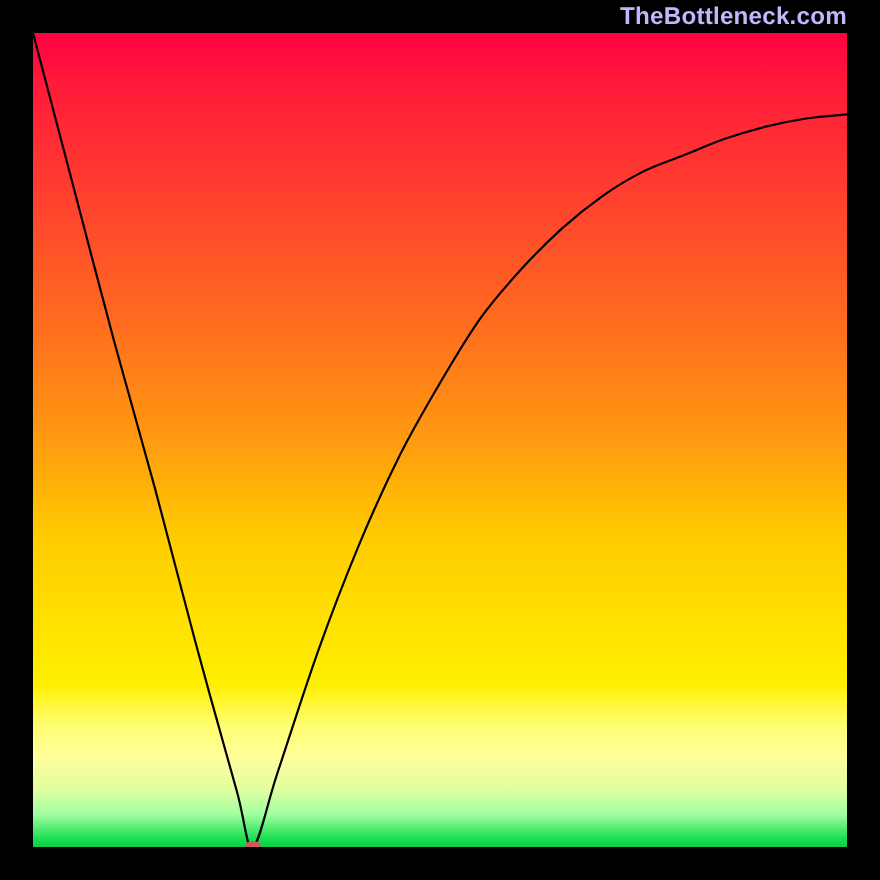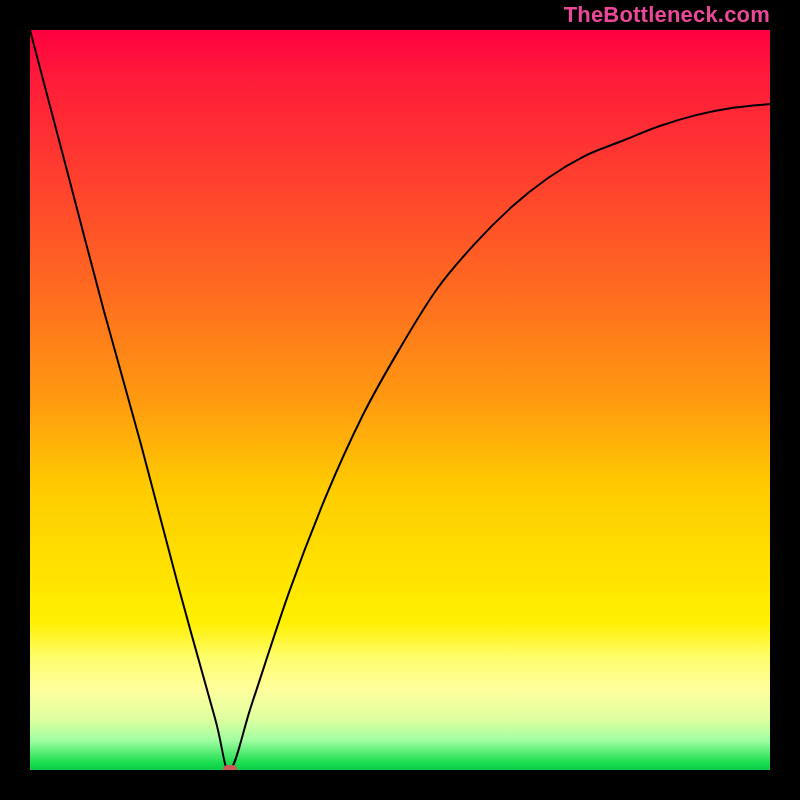--- a/index.html
+++ b/index.html
@@ -16,21 +16,21 @@
     height: 800px;
     background: #000;
   }
   .attribution {
     position: absolute;
     top: 2px;
     right: 30px;
     font-family: Arial, Helvetica, sans-serif;
     font-size: 22px;
     font-weight: 600;
-    color: #ec4899;
+    color: #c4b5fd;
     letter-spacing: 0.2px;
     z-index: 10;
   }
   .plot-area {
     position: absolute;
     left: 30px;
     top: 30px;
     width: 740px;
     height: 740px;
     overflow: hidden;

